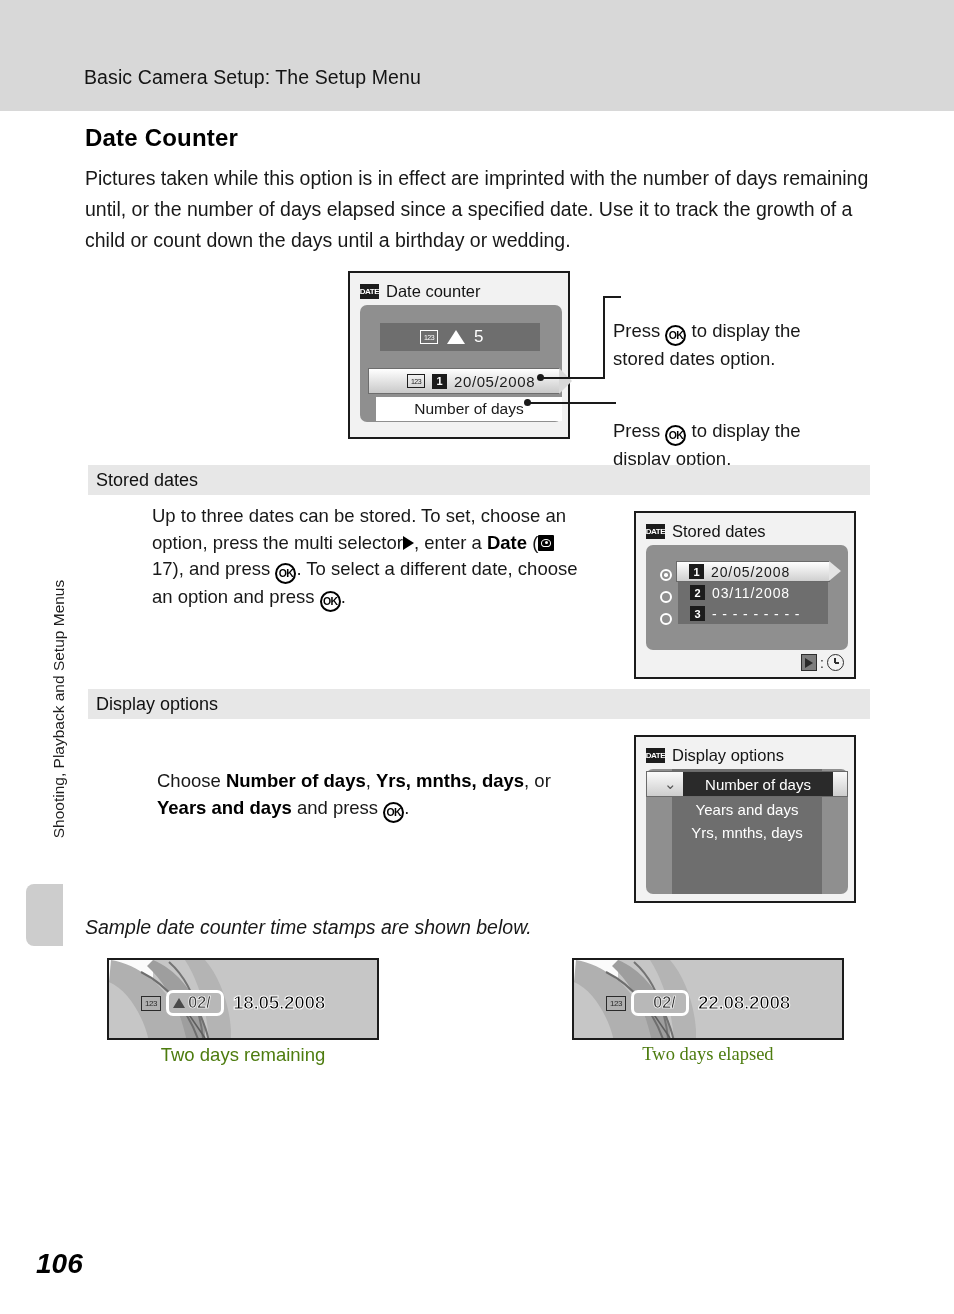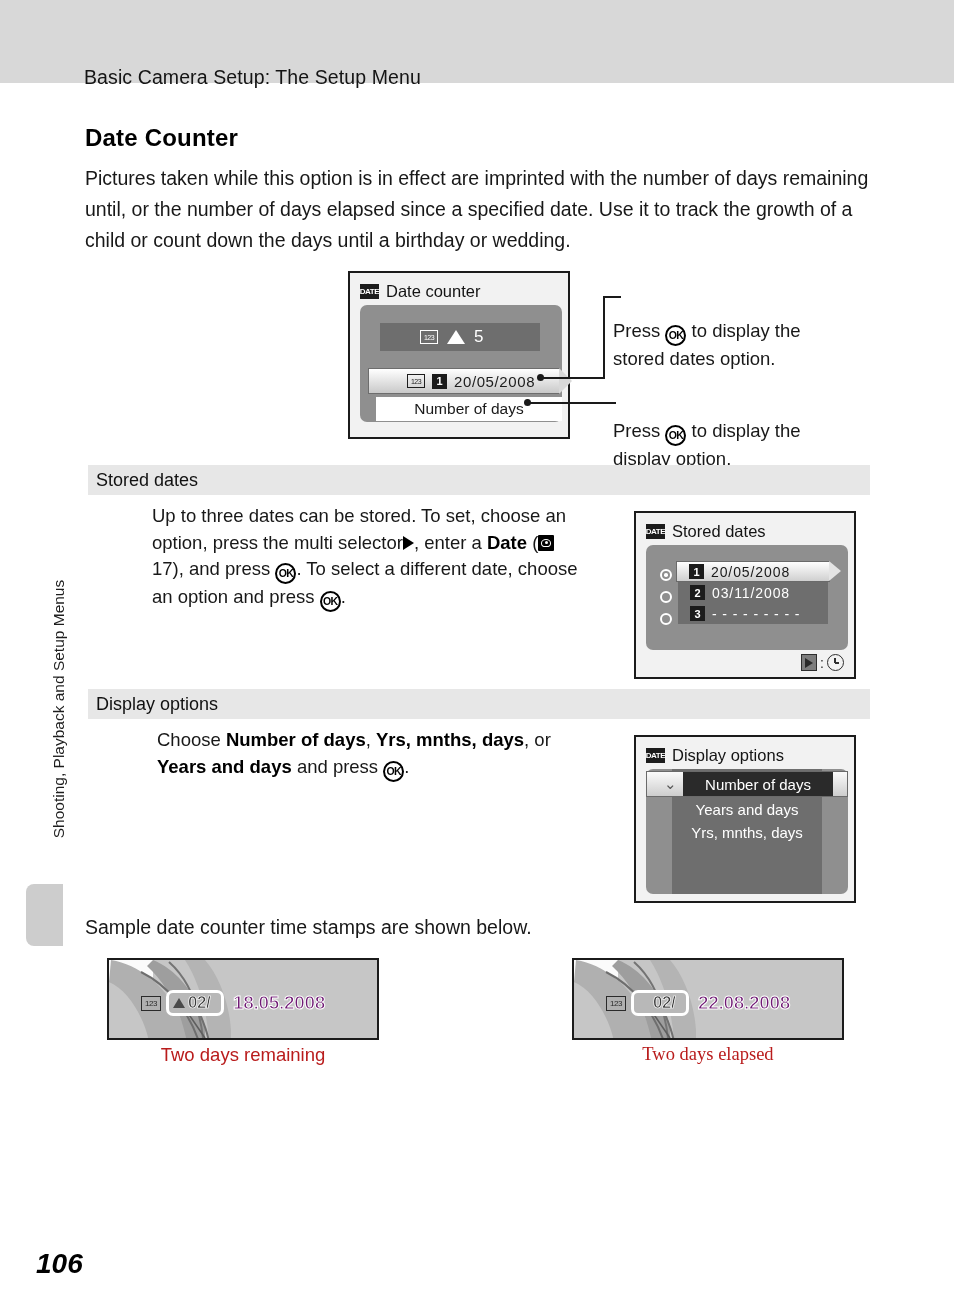--- a/index.html
+++ b/index.html
@@ -13,21 +13,21 @@
     position: relative;
     font-family: "Liberation Sans", sans-serif;
     color: #1a1a1a;
     overflow: hidden;
   }
 
   
   .header-band {
     position: absolute;
     left: 0; top: 0;
-    width: 954px; height: 83px;
+    width: 954px; height: 111px;
     background: #d8d8d8;
   }
   .header-title {
     position: absolute;
     left: 84px; top: 66px;
     font-size: 19.5px;
     letter-spacing: .1px;
     color: #141414;
   }
 
@@ -85,27 +85,28 @@
   #sec-stored { top: 465px; }
   #sec-display { top: 689px; }
 
   .sec-body {
     position: absolute;
     font-size: 18.5px;
     line-height: 26.5px;
     color: #181818;
   }
   #body-stored { left: 152px; top: 503px; width: 430px; }
-  #body-display { left: 157px; top: 727px; width: 420px; }
+  #body-display { left: 157px; top: 768px; width: 420px; }
 
   .sample-line {
     position: absolute;
     left: 85px; top: 916px;
     font-size: 19.5px;
     color: #181818;
+    font-style: italic;
   }
 
   .page-num {
     position: absolute;
     left: 36px; top: 1248px;
     font-size: 28px;
     font-weight: bold;
     font-style: italic;
     color: #000;
   }
@@ -523,32 +524,32 @@
   .stamp-num {
     font-size: 17px;
     font-weight: bold;
     color: #3a3a3a;
     -webkit-text-stroke: 0.7px #ffffff;
     letter-spacing: -0.5px;
   }
   .stamp-date {
     font-size: 19px;
     font-weight: bold;
-    color: #701a75;
+    color: #000000;
     -webkit-text-stroke: 1px #ffffff;
     letter-spacing: -0.3px;
     margin-left: 4px;
   }
   .caption {
     position: absolute;
     top: 1044px;
     width: 272px;
     text-align: center;
     font-size: 18.5px;
-    color: #b91c1c;
+    color: #4d7c0f;
   }
   #cap-left { left: 107px; }
   #cap-right { left: 572px; font-family: Liberation Serif, serif; }
 </style>
 </head>
 <body>
 
 <div class="header-band">
   <div class="header-title">Basic Camera Setup: The Setup Menu</div>
 </div>

